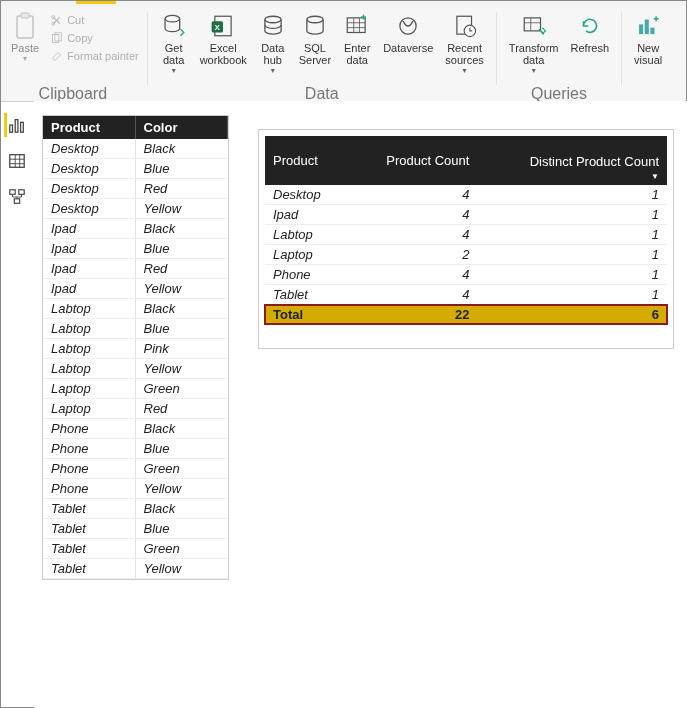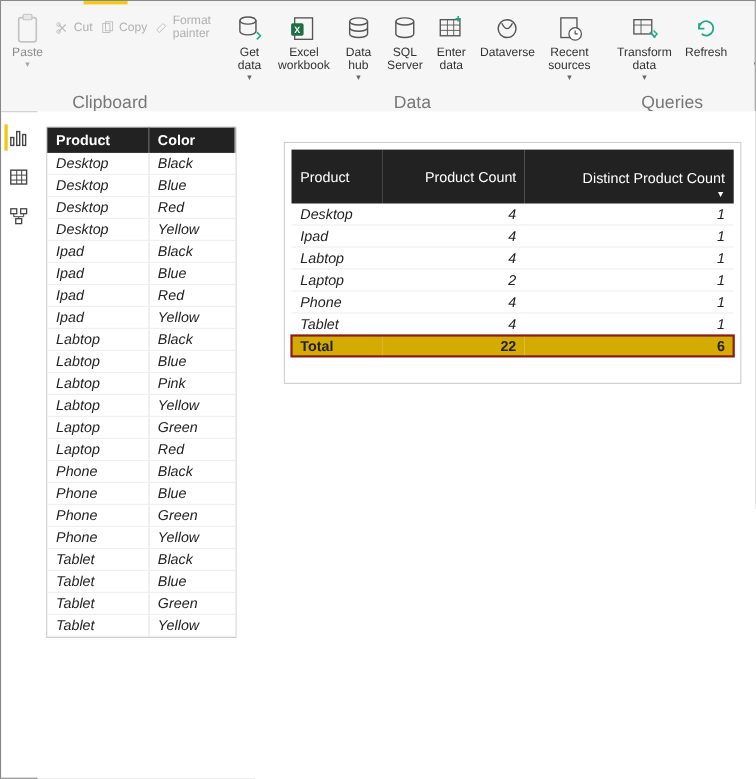--- a/index.html
+++ b/index.html
@@ -40,21 +40,21 @@
   .vsep { width: 1px; background: #e2e2e2; margin: 2px 2px 16px 2px; }
   .big-btn {
     display: flex; flex-direction: column; align-items: center; justify-content: flex-start;
     padding: 2px 6px; gap: 2px; height: 76px;
     color: #333; cursor: default;
   }
   .big-btn .icon { width: 28px; height: 28px; display: flex; align-items: center; justify-content: center;}
   .big-btn .label { font-size: 11px; line-height: 12px; text-align: center; color: #333; white-space: pre-line; }
   .big-btn .chev { font-size: 8px; color: #666; margin-top: -2px;}
   .paste-col { display: flex; flex-direction: column; align-items: center; }
-  .mini-col { display: flex; flex-direction: row; gap: 2px; padding-top: 2px; padding-left: 2px;}
+  .mini-col { display: flex; flex-direction: column; gap: 2px; padding-top: 2px; padding-left: 2px;}
   .mini-btn {
     display: flex; align-items: center; gap: 4px;
     color: #b0b0b0; font-size: 11px; padding: 1px 2px;
     cursor: default;
   }
   .mini-btn .mi { width: 14px; height: 14px; display: inline-flex; align-items: center; justify-content: center;}
   
   .leftbar {
     position: absolute; left: 0; top: 101px; width: 34px;
     display: flex; flex-direction: column; align-items: center; gap: 12px;
@@ -79,21 +79,21 @@
     text-align: left; padding: 4px 8px; font-size: 13px;
     border-right: 1px solid #555;
   }
   .dtable td {
     font-style: italic; color: #222;
     padding: 2px 8px;
     border-bottom: 1px solid #eee;
     border-right: 1px solid #fff;
   }
   .dtable tr td:first-child { width: 92px; border-right: 1px solid #e4e4e4;}
-  .dtable tr td:last-child { width: 78px; }
+  .dtable tr td:last-child { width: 92px; }
   
   .stable-wrap {
     position: absolute; left: 224px; top: 28px;
     border: 1px solid #ccc;
     padding: 6px 6px 24px 6px;
     width: 416px;
   }
   .stable { width: 100%; border-collapse: collapse; font-size: 13px;}
   .stable th {
     background: #222; color: #fff; font-weight: 400; text-align: left;

